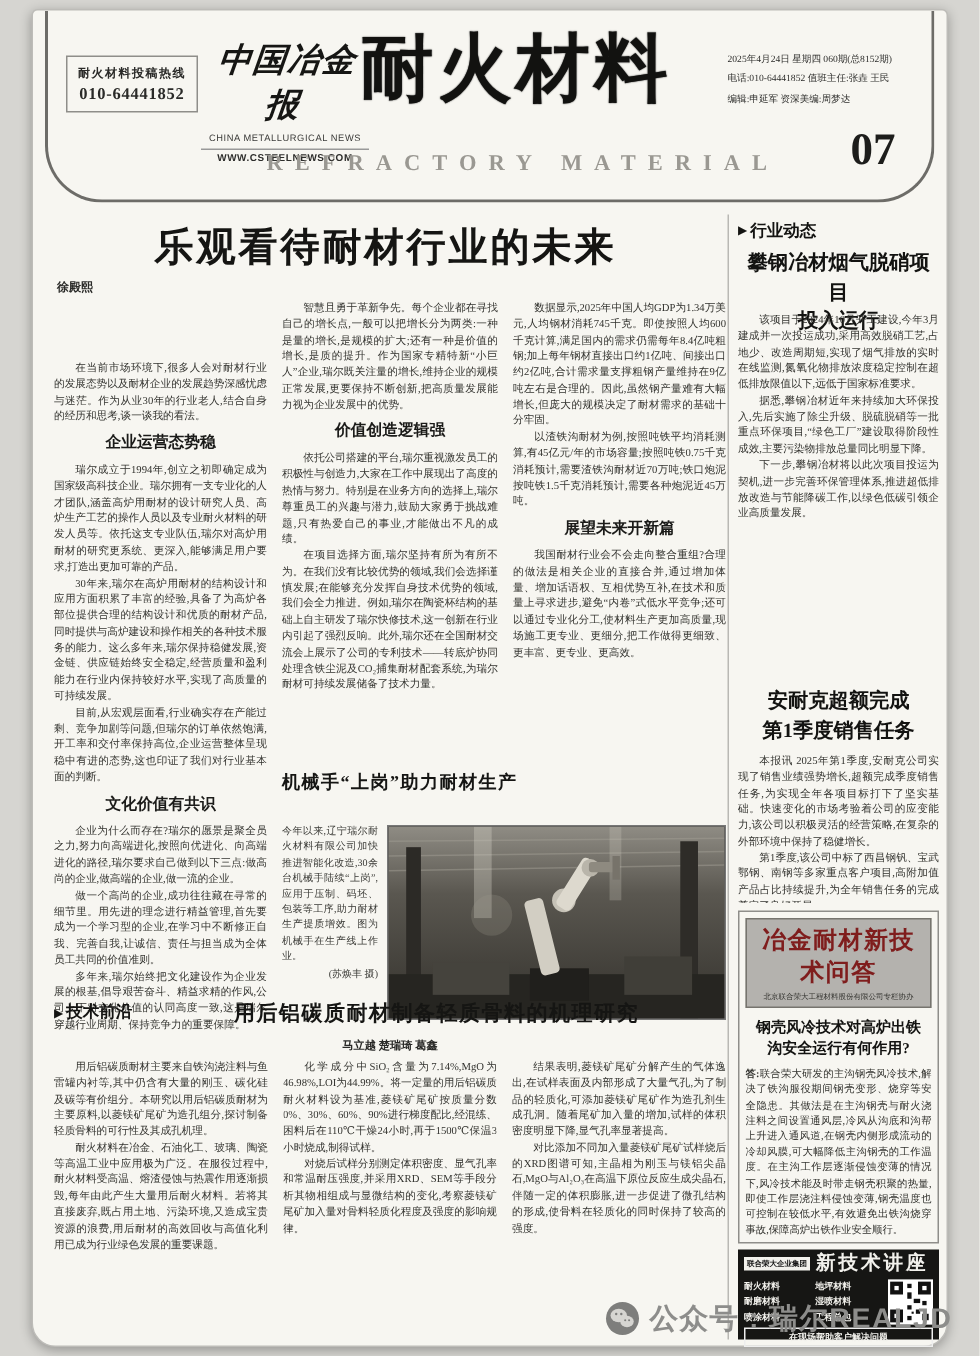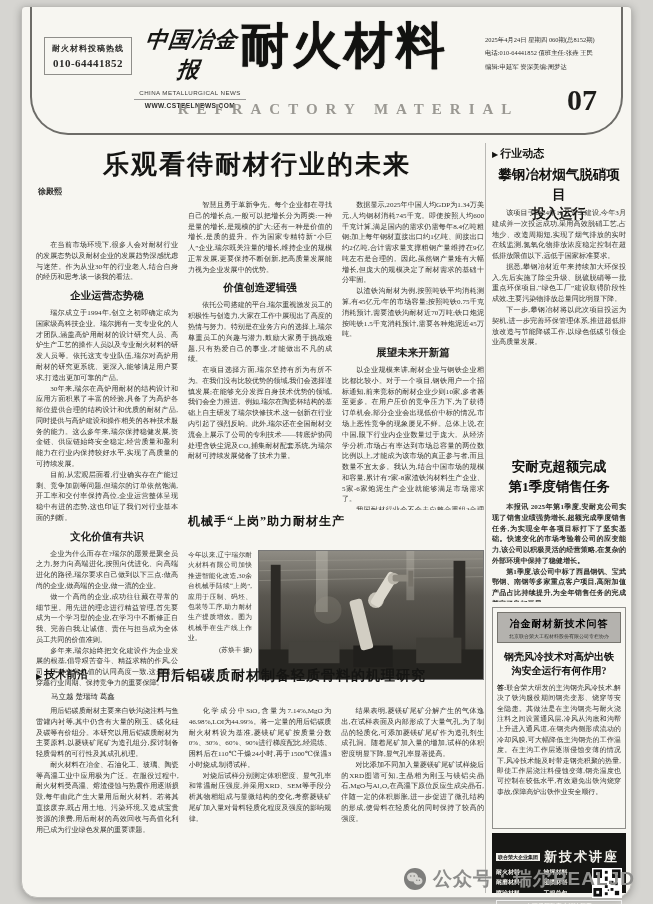--- a/index.html
+++ b/index.html
@@ -41,42 +41,42 @@
   .photo-cap { width:64px; font-size:6.7px; line-height:1.55; text-align:justify; color:#3a3a36; }
   .photo-cap .cred { text-align:right; margin-top:2px; }
   .photo-img { flex:1; height:130px; border:1px solid #777; background:#4c4a45; overflow:hidden; }
 
   
   .tech { position:absolute; left:14px; top:660px; width:448px; }
   .sec-label { font-weight:900; font-size:11px; color:#131311; display:inline-flex; align-items:center; gap:2px; }
   .sec-label .arr::before { content:"▶"; font-size:8px; }
   .tech-head { display:flex; align-items:flex-start; gap:10px; }
   .tech-title { flex:1; text-align:center; font-size:14px; font-weight:900; letter-spacing:1px; color:#151513; }
-  .tech-by { font-size:7.5px; font-weight:normal; margin:7px 15px 4px; }
+  .tech-by { font-size:7.5px; font-weight:bold; margin:7px 0 4px;text-align:center; }
   .tech-cols { display:flex; gap:10px; height:168px; overflow:hidden; }
   .tech-cols .tc { flex:1; font-size:7.1px; line-height:1.52; text-align:justify; overflow:hidden; color:#33332f; }
 
   
   .v-divider { position:absolute; left:463px; top:136px; width:1px; height:750px; background:#b9b8b4; }
   .side { position:absolute; left:470px; width:134px; }
   .side-label { top:136px; }
   .a-title { text-align:center; font-weight:900; font-size:13.5px; line-height:1.45; color:#131311; }
   .a1t { top:158px; } .a2t { top:450px;text-align:center; }
   .a-body { font-size:7.1px; line-height:1.52; text-align:justify; overflow:hidden; color:#33332f; }
-  .a1b { top:201px; height:243px; } .a2b { top:495px; height:100px;font-weight:bold; }
+  .a1b { top:201px; height:243px; } .a2b { top:495px; height:100px; }
 
   .qabox { top:600px; height:222px; border:1px solid #8f8e8a; padding:4px; }
   .qa-head { background:#b4b2ae; border:1px solid #76746e; text-align:center; padding:4px 2px 3px; }
-  .qa-head .t { font-size:10px; font-weight:900; color:#000000; letter-spacing:1px; }
+  .qa-head .t { font-size:16px; font-weight:900; color:#7f1d1d; letter-spacing:1px; }
   .qa-head .s { font-size:5px; margin-top:2px; color:#343430; }
   .qa-q { font-size:10px; font-weight:900; text-align:center; line-height:1.4; margin:7px 4px 5px; color:#131311; }
   .qa-a { font-size:6.9px; line-height:1.5; text-align:justify; overflow:hidden; height:128px; color:#33332f; }
   .qa-a b { font-weight:bold; }
 
-  .adbox { top:826px; height:60px; background:#161614; color:#f2f1ec; padding:15px 4px; font-family:Liberation Sans, sans-serif; }
+  .adbox { top:826px; height:60px; background:#161614; color:#f2f1ec; padding:0 4px; font-family:Liberation Mono, monospace; }
   .ad-top { display:flex; align-items:center; gap:4px; }
   .ad-brand { background:#f2f1ec; color:#111; font-size:5px; font-weight:bold; padding:1px 2px; }
   .ad-title { font-size:13px; font-weight:900; letter-spacing:2px; }
   .ad-mid { display:flex; gap:4px; margin-top:2px; }
   .ad-products { flex:1; display:grid; grid-template-columns:1fr 1fr; gap:1px 3px; }
   .product { font-size:6px; font-weight:bold; white-space:nowrap; }
   .ad-qr { width:30px; height:30px; background:#fff; }
   .ad-banner { border:1px solid #eee; text-align:center; font-size:6px; font-weight:bold; margin-top:2px; padding:1px 0; }
 
   
@@ -123,21 +123,20 @@
   <div class="newscol c2">
       <div class="colp">智慧且勇于革新争先。每个企业都在寻找自己的增长点,一般可以把增长分为两类:一种是量的增长,是规模的扩大;还有一种是价值的增长,是质的提升。作为国家专精特新“小巨人”企业,瑞尔既关注量的增长,维持企业的规模正常发展,更要保持不断创新,把高质量发展能力视为企业发展中的优势。</div>
       <div class="colh">价值创造逻辑强</div>
       <div class="colp">依托公司搭建的平台,瑞尔重视激发员工的积极性与创造力,大家在工作中展现出了高度的热情与努力。特别是在业务方向的选择上,瑞尔尊重员工的兴趣与潜力,鼓励大家勇于挑战难题,只有热爱自己的事业,才能做出不凡的成绩。</div>
       <div class="colp">在项目选择方面,瑞尔坚持有所为有所不为。在我们没有比较优势的领域,我们会选择谨慎发展;在能够充分发挥自身技术优势的领域,我们会全力推进。例如,瑞尔在陶瓷杯结构的基础上自主研发了瑞尔快修技术,这一创新在行业内引起了强烈反响。此外,瑞尔还在全国耐材交流会上展示了公司的专利技术——转底炉协同处理含铁尘泥及CO₂捕集耐材配套系统,为瑞尔耐材可持续发展储备了技术力量。</div>
     </div>
   <div class="newscol c3">
       <div class="colp">数据显示,2025年中国人均GDP为1.34万美元,人均钢材消耗745千克。即使按照人均600千克计算,满足国内的需求仍需每年8.4亿吨粗钢;加上每年钢材直接出口约1亿吨、间接出口约2亿吨,合计需求量支撑粗钢产量维持在9亿吨左右是合理的。因此,虽然钢产量难有大幅增长,但庞大的规模决定了耐材需求的基础十分牢固。</div>
       <div class="colp">以渣铁沟耐材为例,按照吨铁平均消耗测算,有45亿元/年的市场容量;按照吨铁0.75千克消耗预计,需要渣铁沟耐材近70万吨;铁口炮泥按吨铁1.5千克消耗预计,需要各种炮泥近45万吨。</div>
       <div class="colh">展望未来开新篇</div>
-      <div class="colp">以企业规模来讲,耐材企业与钢铁企业相比都比较小。对于一个项目,钢铁用户一个招标通知,前来竞标的耐材企业少则10家,多者甚至更多。在用户压价的竞争压力下,为了获得订单机会,部分企业会出现低价中标的情况,市场上恶性竞争的现象屡见不鲜。总体上说,在中国,眼下行业内企业数量过于庞大。从经济学分析,市场占有率达到市场总容量的两位数比例以上,才能成为该市场的真正参与者,而且数量不宜太多。我认为,结合中国市场的规模和容量,累计有7家-8家渣铁沟材料生产企业、5家-6家炮泥生产企业就能够满足市场需求了。</div>
       <div class="colp">我国耐材行业会不会走向整合重组?合理的做法是相关企业的直接合并,通过增加体量、增加话语权、互相优势互补,在技术和质量上寻求进步,避免“内卷”式低水平竞争;还可以通过专业化分工,使材料生产更加高质量,现场施工更专业、更细分,把工作做得更细致、更丰富、更专业、更高效。</div>
     </div>
 
   <div class="photoblk">
     <div class="photo-title">机械手“上岗”助力耐材生产</div>
     <div class="photo-row">
       <div class="photo-cap">
         <div>今年以来,辽宁瑞尔耐火材料有限公司加快推进智能化改造,30余台机械手陆续“上岗”,应用于压制、码坯、包装等工序,助力耐材生产提质增效。图为机械手在生产线上作业。</div>
         <div class="cred">(苏焕丰 摄)</div>
       </div>

